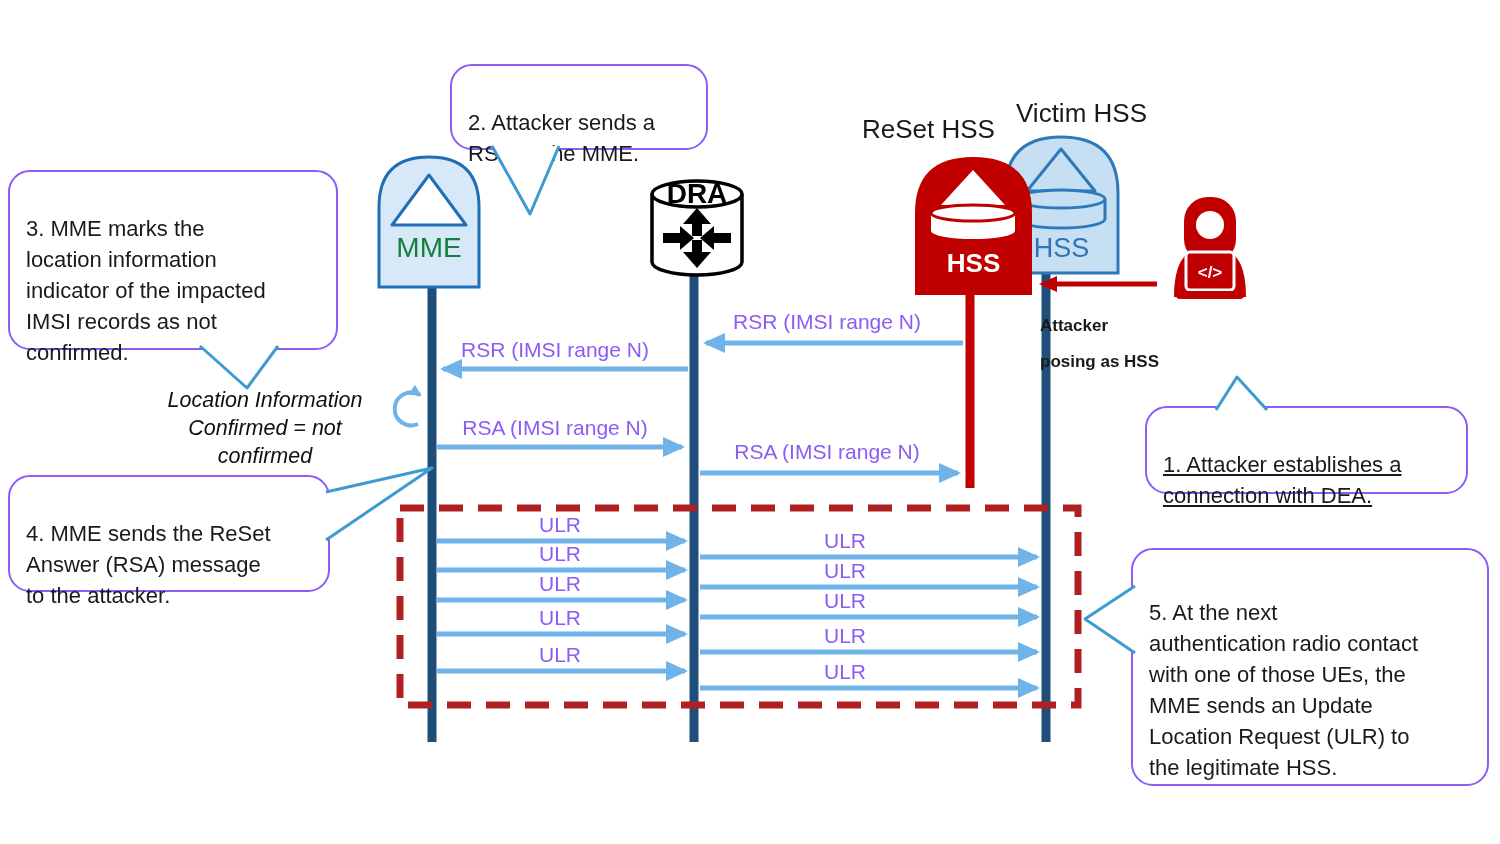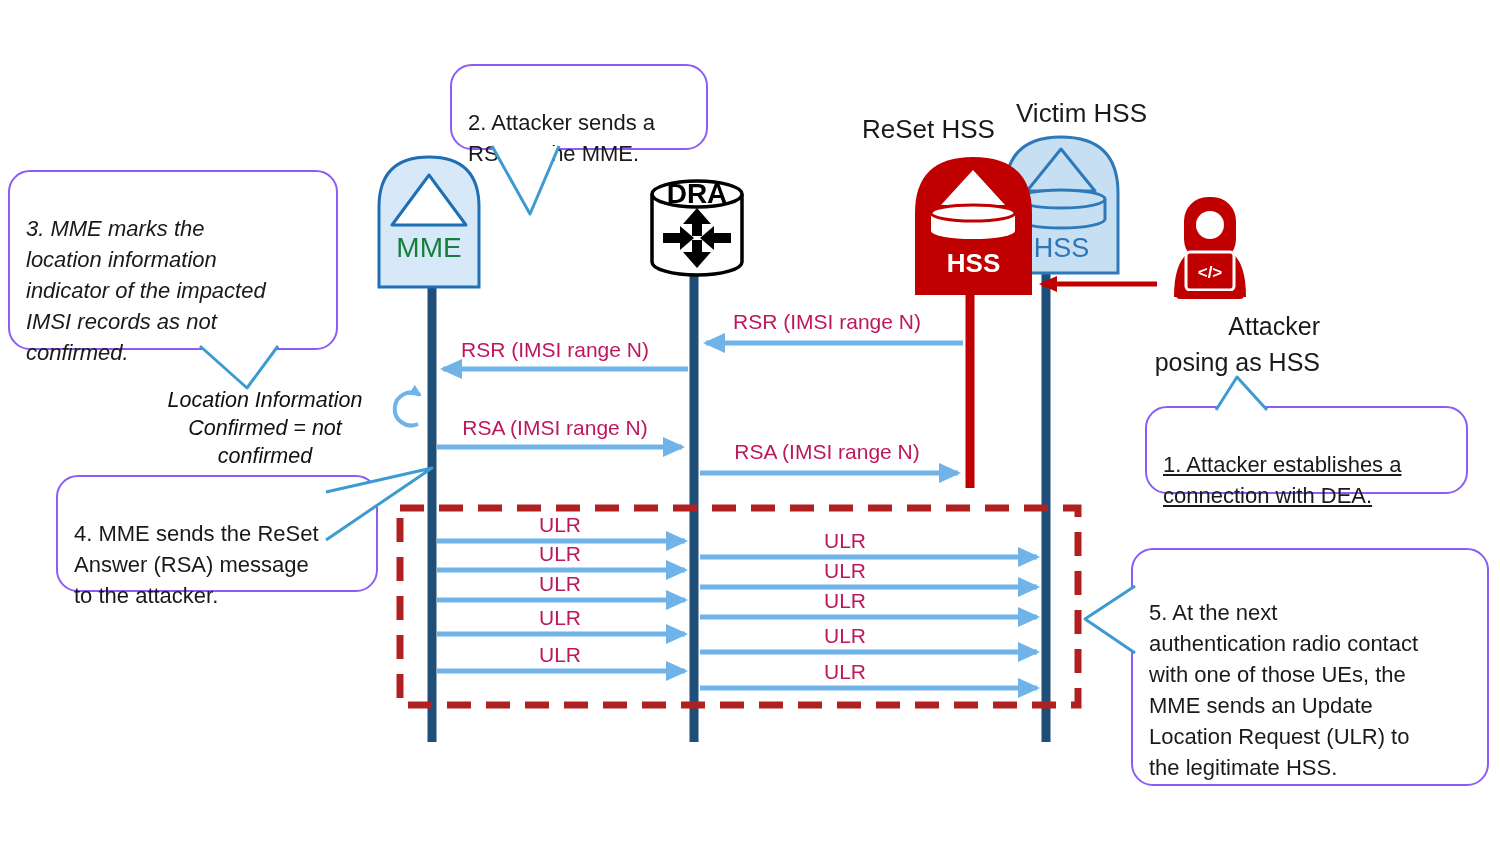--- a/index.html
+++ b/index.html
@@ -6,21 +6,21 @@
   #canvas {
     position:relative; width:1500px; height:844px; background:#ffffff;
     font-family:"Liberation Sans", sans-serif; overflow:hidden;
   }
   .callout {
     position:absolute; background:#ffffff; border:2px solid #8b5cf6;
     border-radius:22px; color:#1a1a1a; font-size:22px; line-height:31px;
     padding:10px 16px; white-space:pre-line; z-index:1; box-sizing:border-box;
   }
   .msg-label {
-    position:absolute; color:#be185d; font-size:21px; text-align:center; z-index:2;
+    position:absolute; color:#8b5cf6; font-size:21px; text-align:center; z-index:2;
   }
   .entity-title { position:absolute; color:#1a1a1a; font-size:26px; z-index:12; white-space:nowrap; }
   .icon-layer { position:absolute; z-index:10; }
   .icon-label { position:absolute; text-align:center; z-index:12; }
   .note {
     position:absolute; font-style:italic; font-size:21.5px; line-height:28px;
     color:#111; text-align:center; white-space:pre-line; z-index:2;
   }
   svg { display:block; }
   #lines-layer { position:absolute; left:0; top:0; z-index:5; pointer-events:none; }
@@ -28,29 +28,29 @@
 </head>
 <body>
 
 <div id="canvas">
 
   <div class="callout" style="left:450px; top:64px; width:258px; height:86px;">
     <span>2. Attacker sends a
 RSR to the MME.</span>
   </div>
 
-  <div class="callout" style="left:8px; top:170px; width:330px; height:180px;font-style:italic;">
+  <div class="callout" style="left:8px; top:170px; width:330px; height:180px;">
     <span>3. MME marks the
 location  information
 indicator of the impacted
 IMSI records as not
 confirmed.</span>
   </div>
 
-  <div class="callout" style="left:8px; top:475px; width:322px; height:117px;margin-left:48px;">
+  <div class="callout" style="left:8px; top:475px; width:322px; height:117px;">
     <span>4. MME sends the ReSet
 Answer  (RSA)  message
 to the attacker.</span>
   </div>
 
   <div class="callout" style="left:1145px; top:406px; width:323px; height:88px;text-decoration:underline;">
     <span>1. Attacker  establishes  a
 connection with DEA.</span>
   </div>
 
@@ -79,21 +79,21 @@
   <div class="msg-label" style="left:500px; top:643px; width:120px;">ULR</div>
 
   <div class="msg-label" style="left:785px; top:529px; width:120px;">ULR</div>
   <div class="msg-label" style="left:785px; top:559px; width:120px;">ULR</div>
   <div class="msg-label" style="left:785px; top:589px; width:120px;">ULR</div>
   <div class="msg-label" style="left:785px; top:624px; width:120px;">ULR</div>
   <div class="msg-label" style="left:785px; top:660px; width:120px;">ULR</div>
 
   <div class="entity-title" style="left:862px; top:114px;">ReSet HSS</div>
   <div class="entity-title" style="left:1016px; top:98px;text-align:center;">Victim HSS</div>
-  <div class="entity-title" style="left:1040px; top:308px; width:280px; text-align:right; font-weight:normal; font-size:25px; line-height:36px; white-space:pre-line;">Attacker
+  <div class="entity-title" style="left:1040px; top:308px; width:280px; text-align:left; font-weight:bold; font-size:17px; line-height:36px; white-space:pre-line;">Attacker
 posing as HSS</div>
 
   <div class="icon-layer" style="left:377px; top:155px; width:104px; height:134px;">
     <svg width="104" height="134" viewBox="0 0 104 134">
       <path d="M2,132 L2,52 Q2,2 52,2 Q102,2 102,52 L102,132 Z" fill="#D7E9F8" stroke="#1F6FB5" stroke-width="3"></path>
       <path d="M52,20 L89,70 L15,70 Z" fill="#ffffff" stroke="#1F6FB5" stroke-width="3" stroke-linejoin="round"></path>
     </svg>
   </div>
   <div class="icon-label" style="left:377px; top:232px; width:104px; color:#15803d; font-size:28px;">MME</div>
 

